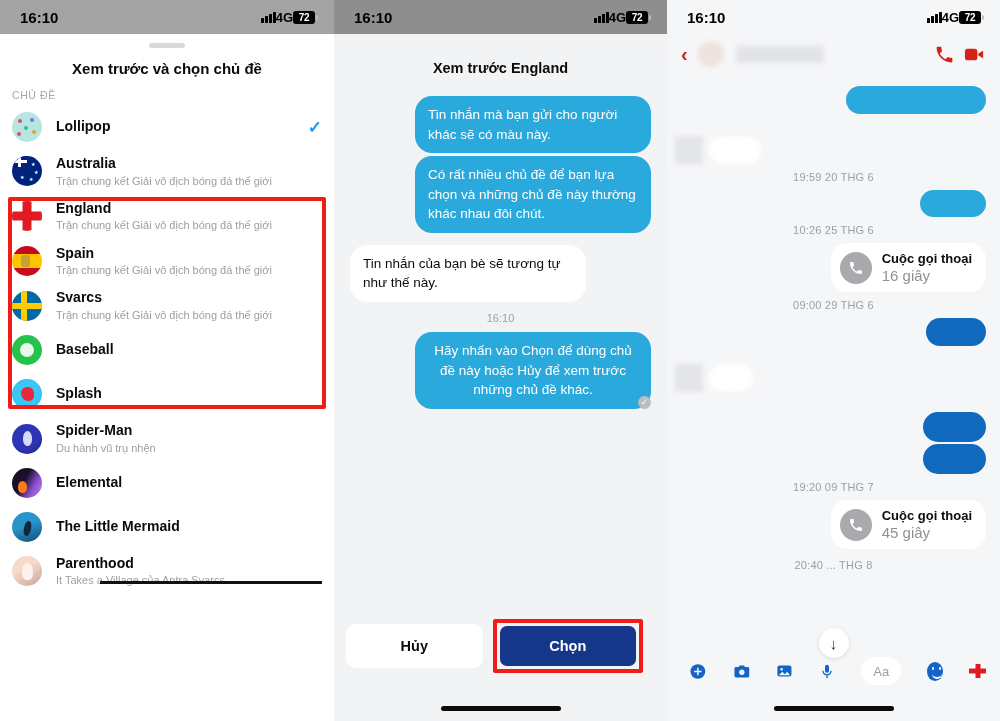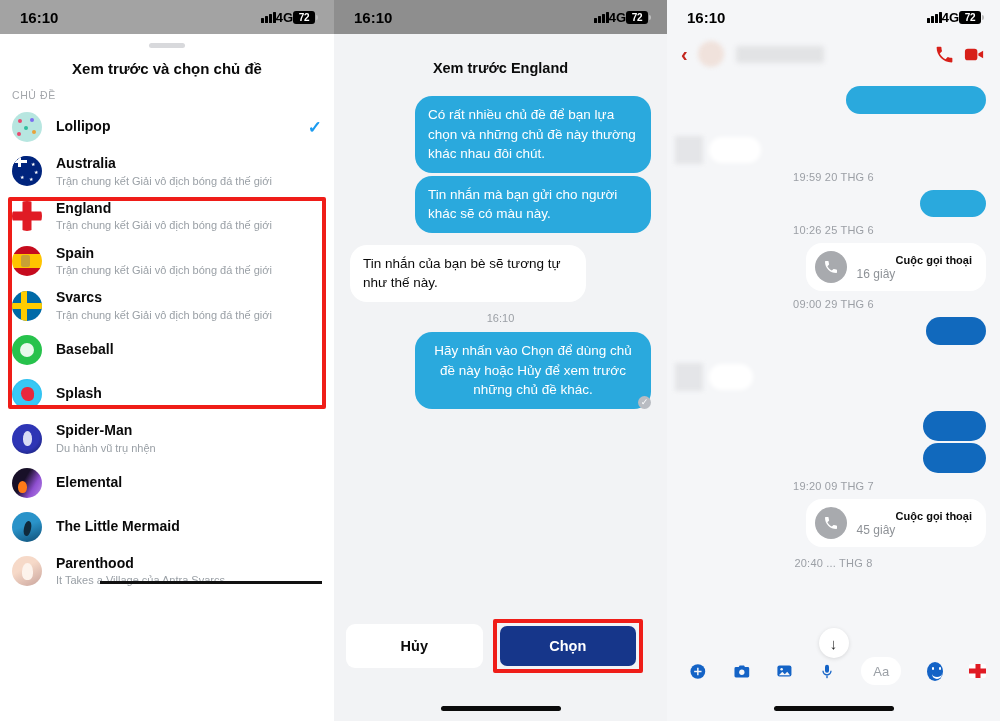--- a/index.html
+++ b/index.html
@@ -123,22 +123,22 @@
   .ico-red { color: #d7201a; }
   .p3-body { position: relative; height: 596px; padding: 4px 14px 0; }
   .b-out { background: #2aa9dd; border-radius: 18px; margin-left: auto; filter: blur(.4px); }
   .b-out-d { background: #1169bd; border-radius: 18px; margin-left: auto; }
   .b-in-blur { display: flex; align-items: center; gap: 6px; }
   .sq-blur { width: 28px; height: 28px; background: #e4e5e8; filter: blur(2px); }
   .pill-blur { height: 26px; border-radius: 14px; background: #fff; filter: blur(2px); }
   .tstamp { text-align: center; font-size: 11px; color: #9b9fa5; padding: 7px 0; letter-spacing: .2px; }
   .callcard { background: #fff; border-radius: 16px; padding: 8px 14px 8px 9px; display: flex; align-items: center; gap: 10px; margin-left: auto; width: fit-content; }
   .call-ic { width: 32px; height: 32px; border-radius: 50%; background: #a8aaae; color: #fff; display:flex; align-items:center; justify-content:center; font-size: 16px; }
-  .call-t { font-size: 11px; font-weight: bold; color: #0b0b0b; margin-left: 39px; }
-  .call-s { font-size: 12px; color: #8e9297; margin-top: 1px; }
+  .call-t { font-size: 13px; font-weight: bold; color: #0b0b0b; }
+  .call-s { font-size: 15px; color: #8e9297; margin-top: 1px; }
   .scrolldown { position: absolute; left: 50%; transform: translateX(-50%); bottom: 12px;
     width: 30px; height: 30px; border-radius: 50%; background: #fff; display:flex; align-items:center; justify-content:center;
     color: #2b2b2b; font-size: 15px; box-shadow: 0 1px 4px rgba(0,0,0,.12); }
   .p3-toolbar { position: absolute; left: 8px; right: 0; bottom: 28px; height: 44px; display: flex; align-items: center; padding: 0 14px; gap: 26px; }
   .tb-ic { color: #1463c6; display: flex; align-items: center; justify-content: center; }
   .aa-field { flex: 1; height: 28px; border-radius: 14px; background: #fff; display: flex; align-items: center; padding: 0 12px;
               font-size: 13px; color: #9ba0a6; }
   .smile { width: 19px; height: 19px; border-radius: 50%; background: #1463c6; position: relative; }
   .smile::before { content:""; position:absolute; left:4.5px; top:5.5px; width:2.5px; height:2.5px; border-radius:50%; background:#fff;
                    box-shadow: 7px 0 0 #fff; }
@@ -292,22 +292,22 @@
         <span class="net">4G</span>
         <span class="batt">72</span>
         <span class="batt-nub"></span>
       </div>
     </div>
 
     <div class="p2-sheet">
       <div class="p2-title">Xem trước England</div>
 
       <div class="msgs">
+        <div class="bub bub-out">Tin nhắn mà bạn gửi cho người khác sẽ có màu này.</div>
         <div class="bub bub-out">Có rất nhiều chủ đề để bạn lựa chọn và những chủ đề này thường khác nhau đôi chút.</div>
-        <div class="bub bub-out">Tin nhắn mà bạn gửi cho người khác sẽ có màu này.</div>
         <div class="bub bub-in" style="margin-top:12px">Tin nhắn của bạn bè sẽ tương tự như thế này.</div>
         <div class="ts">16:10</div>
         <div class="row-out">
           <div class="bub bub-out">Hãy nhấn vào Chọn để dùng chủ đề này hoặc Hủy để xem trước những chủ đề khác.</div>
         </div>
         <div class="row-out" style="margin-top:-16px">
           <div class="seen">✓</div>
         </div>
       </div>
 

